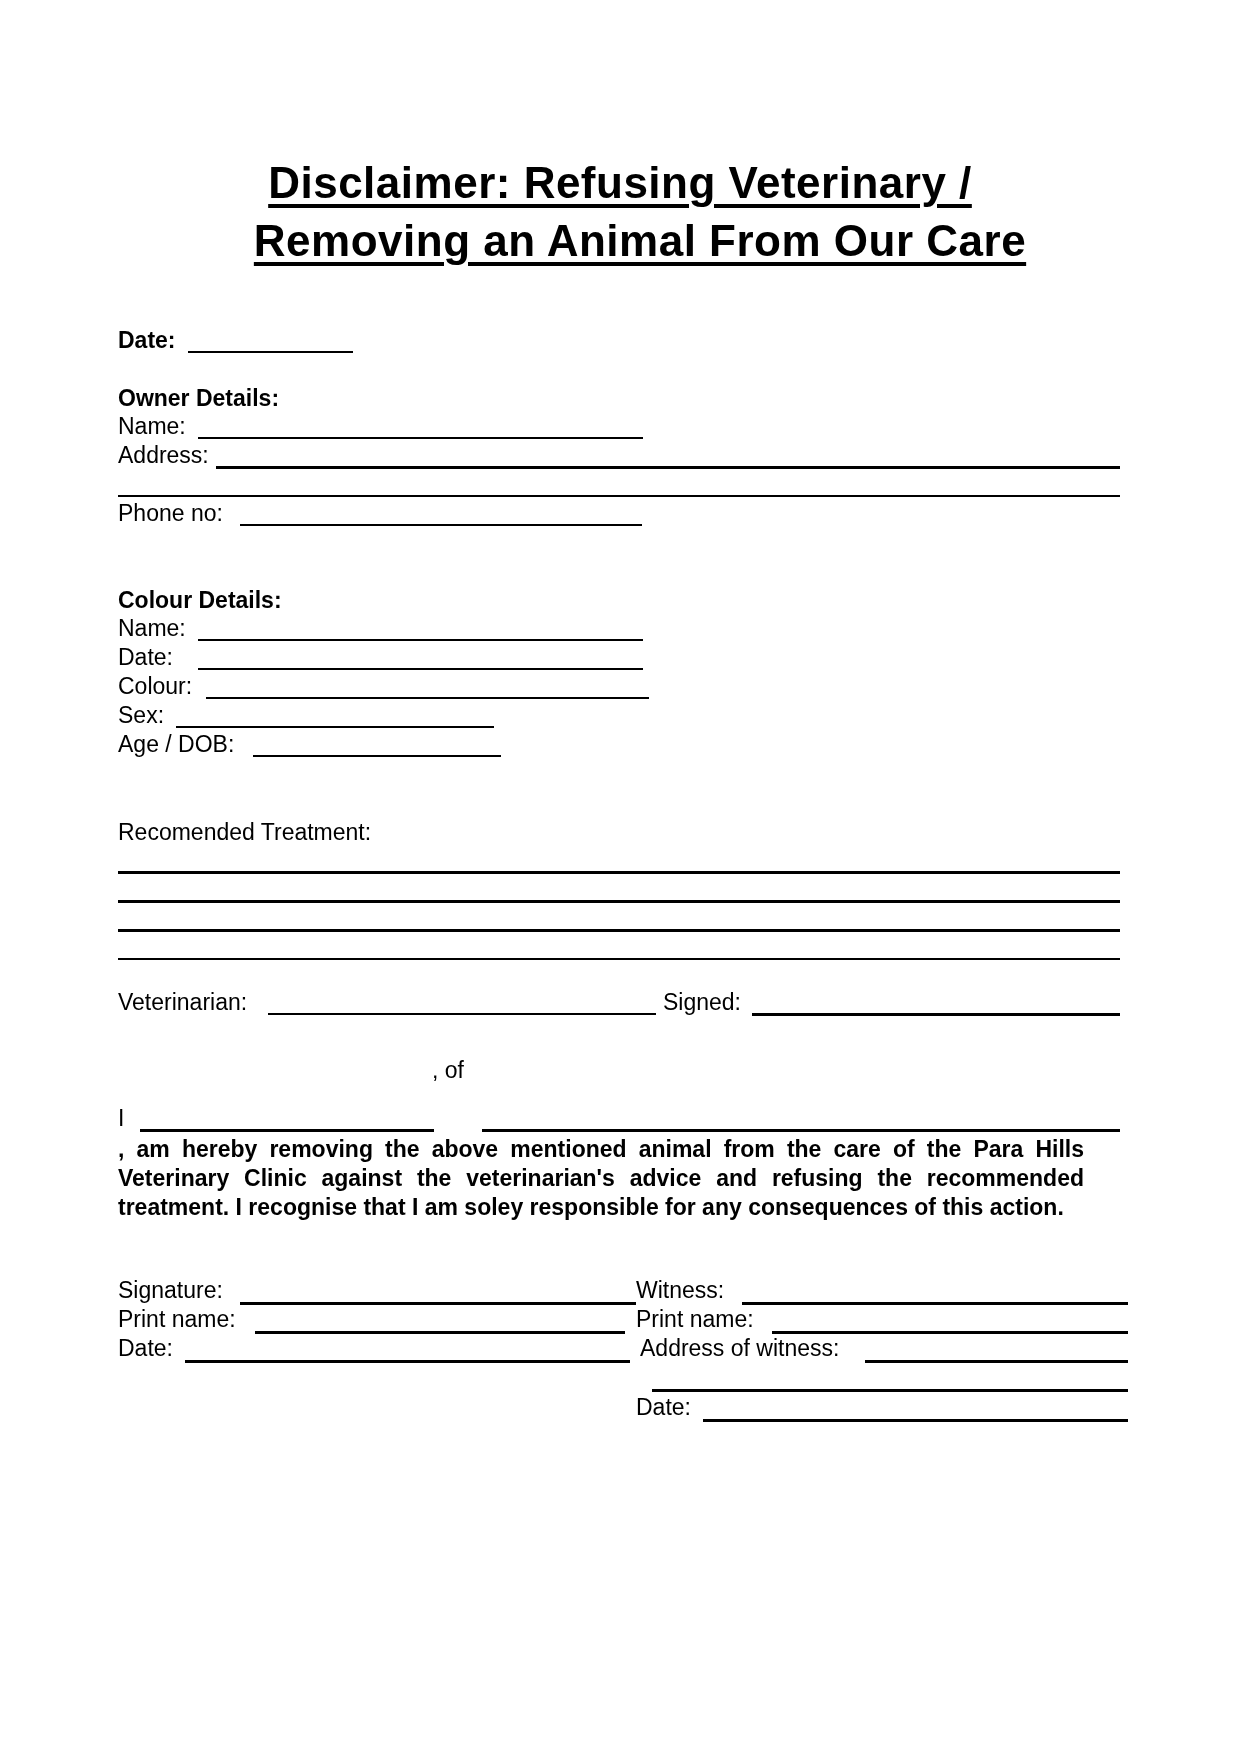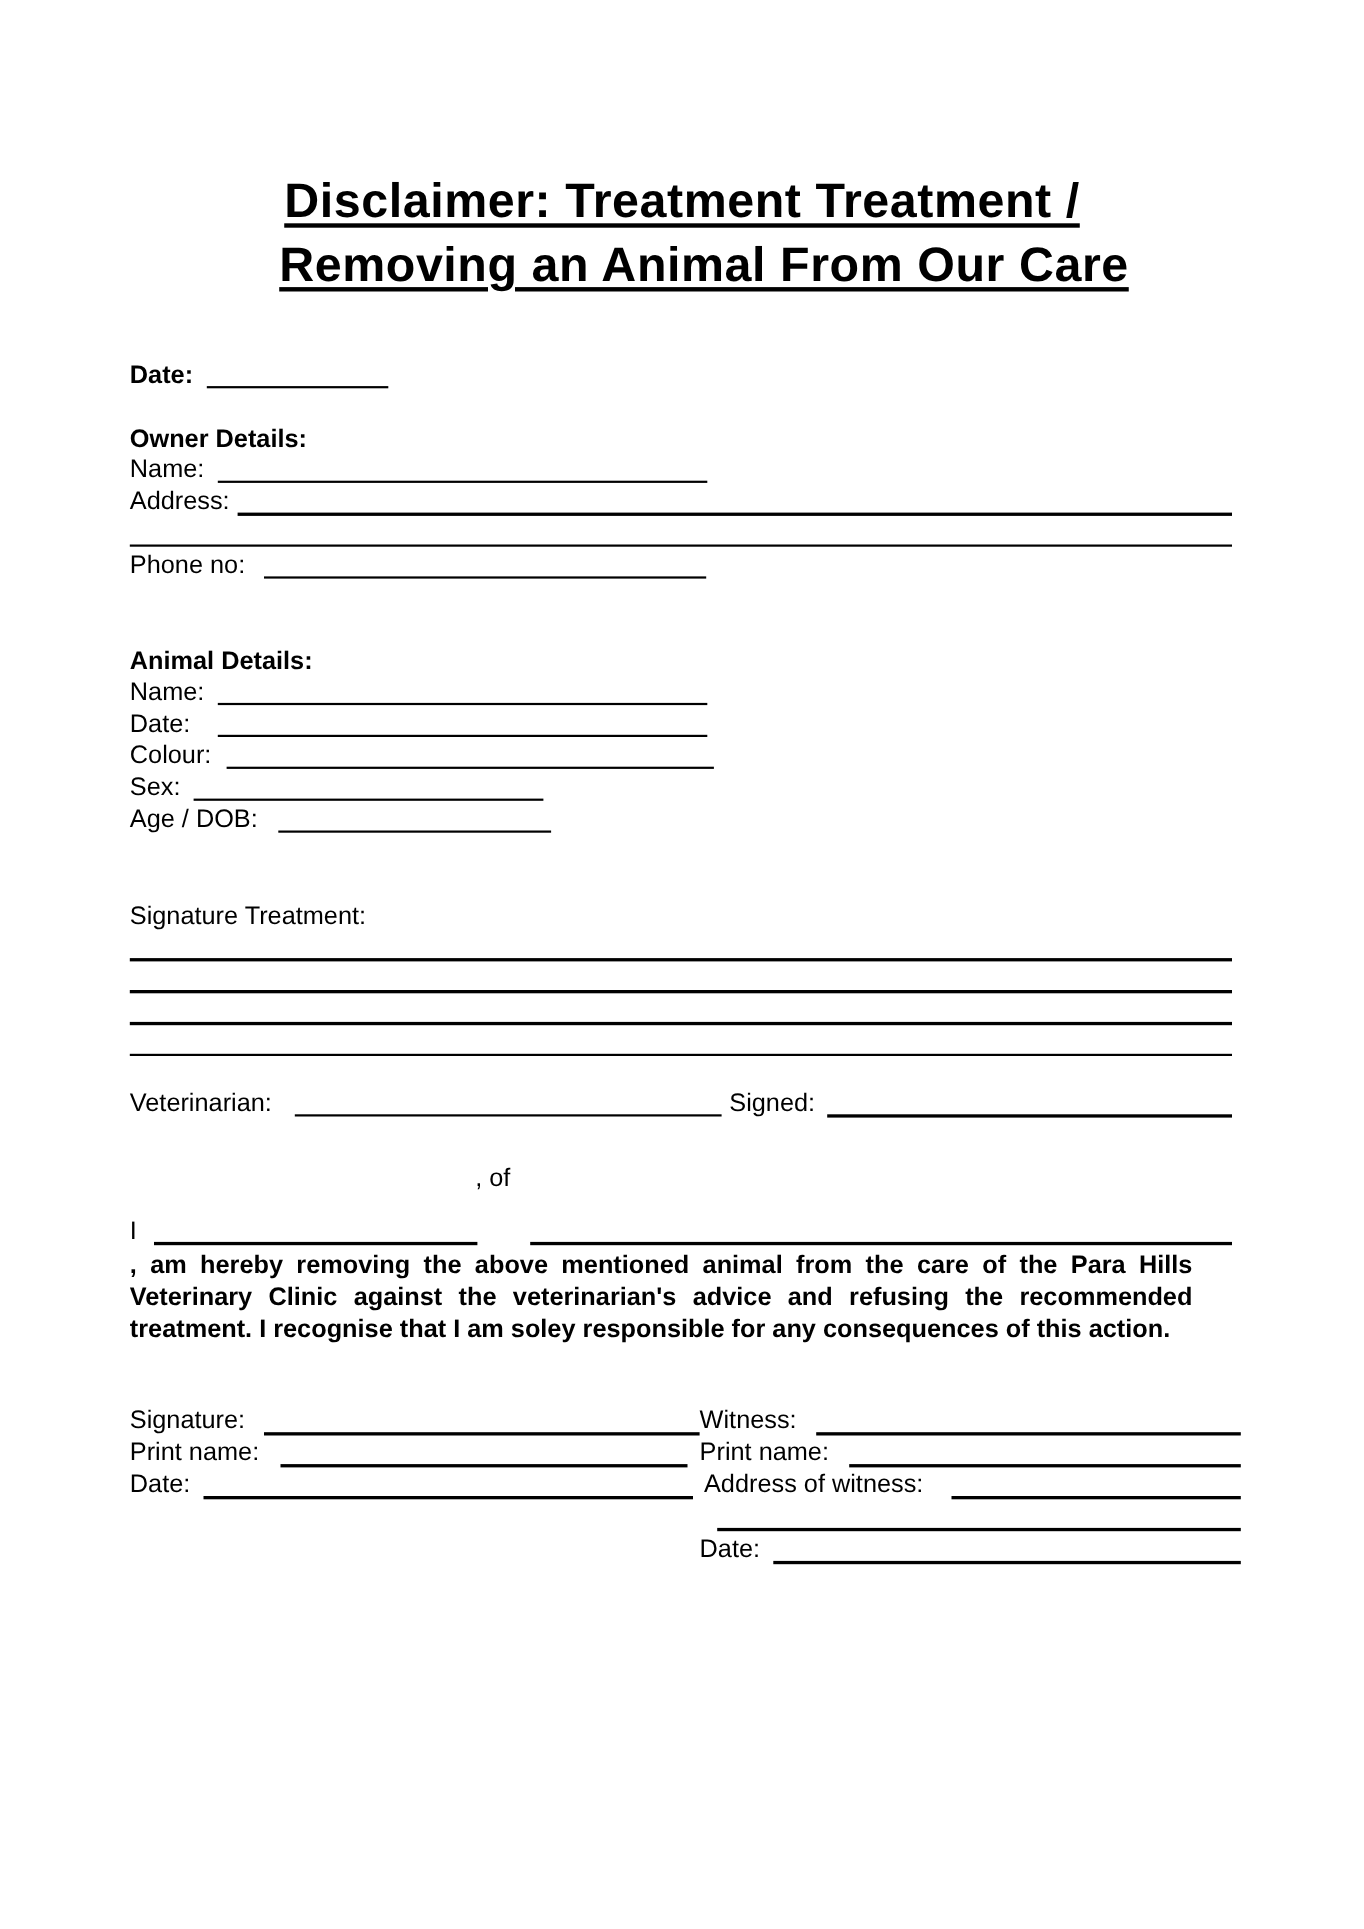--- a/index.html
+++ b/index.html
@@ -13,21 +13,21 @@
     .bold { font-weight: bold; }
     .line { position: absolute; background: #000; height: 2px; }
     .thick { height: 3px; }
     .para { font-size: 23px; line-height: 29px; width: 966px; text-align: justify; }
     .field { position: absolute; border: none; background: transparent; outline: none; height: 22px;
              font-family: "Liberation Sans", sans-serif; font-size: 20px; padding: 0; }
   </style>
 </head>
 <body>
 
-<div class="abs title" style="top:158px;">Disclaimer: Treatment Treatment /</div>
+<div class="abs title" style="top:158px;">Disclaimer: Refusing Veterinary /</div>
 <div class="abs title" style="top:216px;padding-left:20px;">Removing an Animal From Our Care</div>
 
 <div class="abs lbl bold" style="left:118px; top:329px;">Date:</div>
 <input class="field" style="left: 188px; top: 328px; width: 165px;" type="text">
 <div class="line" style="left:188px; top:351px; width:165px; height:2px;"></div>
 
 <div class="abs lbl bold" style="left:118px; top:387px;">Owner Details:</div>
 
 <div class="abs lbl" style="left:118px; top:415px;">Name:</div>
 <input class="field" style="left: 198px; top: 414px; width: 445px;" type="text">
@@ -36,21 +36,21 @@
 <div class="abs lbl" style="left:118px; top:444px;">Address:</div>
 <input class="field" style="left: 216px; top: 443px; width: 904px;" type="text">
 <div class="line thick" style="left:216px; top:466px; width:904px;"></div>
 <input class="field" style="left: 118px; top: 471px; width: 1002px;" type="text">
 <div class="line" style="left:118px; top:495px; width:1002px;"></div>
 
 <div class="abs lbl" style="left:118px; top:502px;">Phone no:</div>
 <input class="field" style="left: 240px; top: 501px; width: 402px;" type="text">
 <div class="line" style="left:240px; top:524px; width:402px;"></div>
 
-<div class="abs lbl bold" style="left:118px; top:589px;">Animal Details:</div>
+<div class="abs lbl bold" style="left:118px; top:589px;">Colour Details:</div>
 
 <div class="abs lbl" style="left:118px; top:617px;">Name:</div>
 <input class="field" style="left: 198px; top: 616px; width: 445px;" type="text">
 <div class="line" style="left:198px; top:639px; width:445px;"></div>
 
 <div class="abs lbl" style="left:118px; top:646px;">Date:</div>
 <input class="field" style="left: 198px; top: 645px; width: 445px;" type="text">
 <div class="line" style="left:198px; top:668px; width:445px;"></div>
 
 <div class="abs lbl" style="left:118px; top:675px;">Colour:</div>
@@ -58,21 +58,21 @@
 <div class="line" style="left:206px; top:697px; width:443px;"></div>
 
 <div class="abs lbl" style="left:118px; top:704px;">Sex:</div>
 <input class="field" style="left: 176px; top: 703px; width: 318px;" type="text">
 <div class="line" style="left:176px; top:726px; width:318px;"></div>
 
 <div class="abs lbl" style="left:118px; top:733px;">Age / DOB:</div>
 <input class="field" style="left: 253px; top: 732px; width: 248px;" type="text">
 <div class="line" style="left:253px; top:755px; width:248px;"></div>
 
-<div class="abs lbl" style="left:118px; top:821px;">Signature Treatment:</div>
+<div class="abs lbl" style="left:118px; top:821px;">Recomended Treatment:</div>
 <input class="field" style="left: 118px; top: 847px; width: 1002px;" type="text">
 <div class="line thick" style="left:118px; top:871px; width:1002px;"></div>
 <input class="field" style="left: 118px; top: 876px; width: 1002px;" type="text">
 <div class="line thick" style="left:118px; top:900px; width:1002px;"></div>
 <input class="field" style="left: 118px; top: 905px; width: 1002px;" type="text">
 <div class="line thick" style="left:118px; top:929px; width:1002px;"></div>
 <input class="field" style="left: 118px; top: 934px; width: 1002px;" type="text">
 <div class="line" style="left:118px; top:958px; width:1002px;"></div>
 
 <div class="abs lbl" style="left:118px; top:991px;">Veterinarian:</div>

